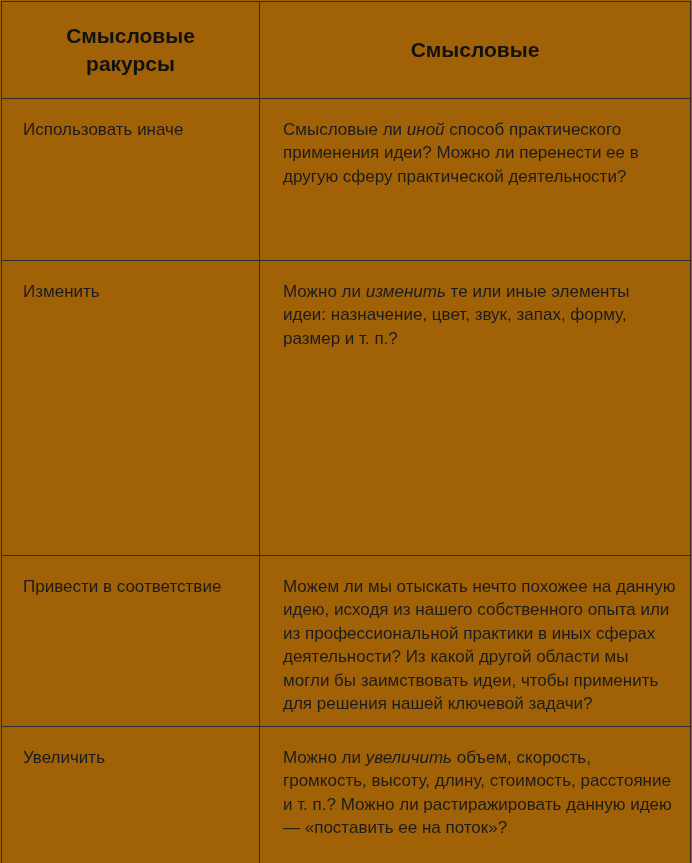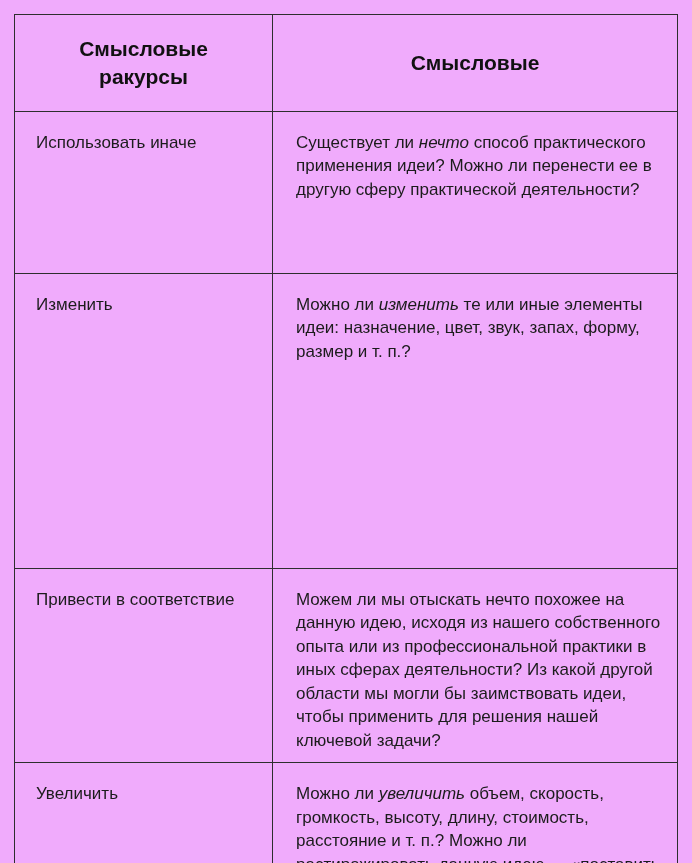--- a/index.html
+++ b/index.html
@@ -6,22 +6,22 @@
     margin: 0;
     padding: 0;
     background: #ffffff;
     font-family: "Liberation Sans", "DejaVu Sans", sans-serif;
     color: #1c1c1c;
   }
   .page {
     width: 692px;
     height: 863px;
     box-sizing: border-box;
-    padding: 14px;
-    background: #f0abfc;
+    padding: 1px;
+    background: #a16207;
   }
   table.matrix {
     width: 100%;
     height: 100%;
     border-collapse: collapse;
     table-layout: fixed;
   }
   table.matrix th,
   table.matrix td {
     border: 1px solid #2e2e2e;
@@ -74,21 +74,21 @@
     </colgroup>
     <thead>
       <tr>
         <th>Смысловые ракурсы</th>
         <th>Смысловые</th>
       </tr>
     </thead>
     <tbody>
         <tr>
           <td class="angle-cell">Использовать иначе</td>
-          <td class="content-cell"><span>Существует ли </span><em>нечто</em><span> способ практического применения идеи? Можно ли перенести ее в другую сферу практической деятельности?</span></td>
+          <td class="content-cell"><span>Смысловые ли </span><em>иной</em><span> способ практического применения идеи? Можно ли перенести ее в другую сферу практической деятельности?</span></td>
         </tr>
         <tr>
           <td class="angle-cell">Изменить</td>
           <td class="content-cell"><span>Можно ли </span><em>изменить</em><span> те или иные элементы идеи: назначение, цвет, звук, запах, форму, размер и т. п.?</span></td>
         </tr>
         <tr>
           <td class="angle-cell">Привести в соответствие</td>
           <td class="content-cell"><span>Можем ли мы отыскать нечто похожее на данную идею, исходя из нашего собственного опыта или из профессиональной практики в иных сферах деятельности? Из какой другой области мы могли бы заимствовать идеи, чтобы применить для решения нашей ключевой задачи?</span></td>
         </tr>
         <tr>

